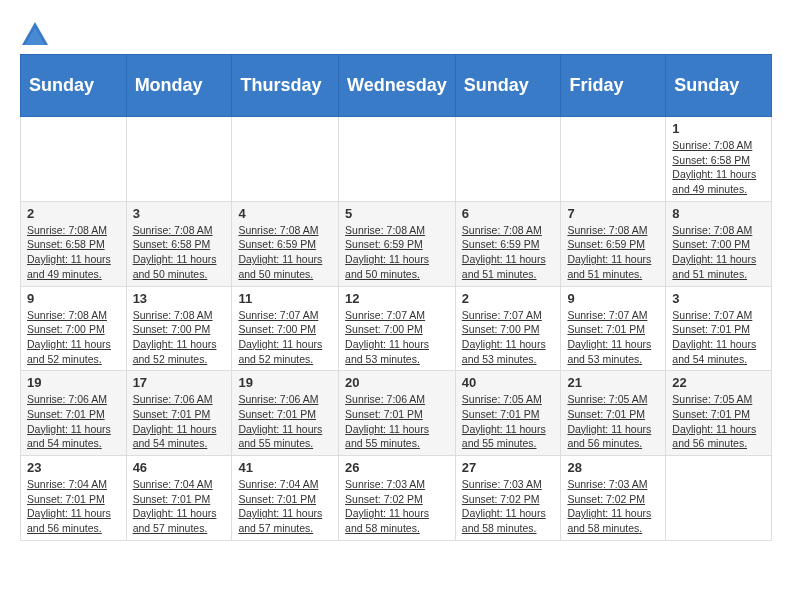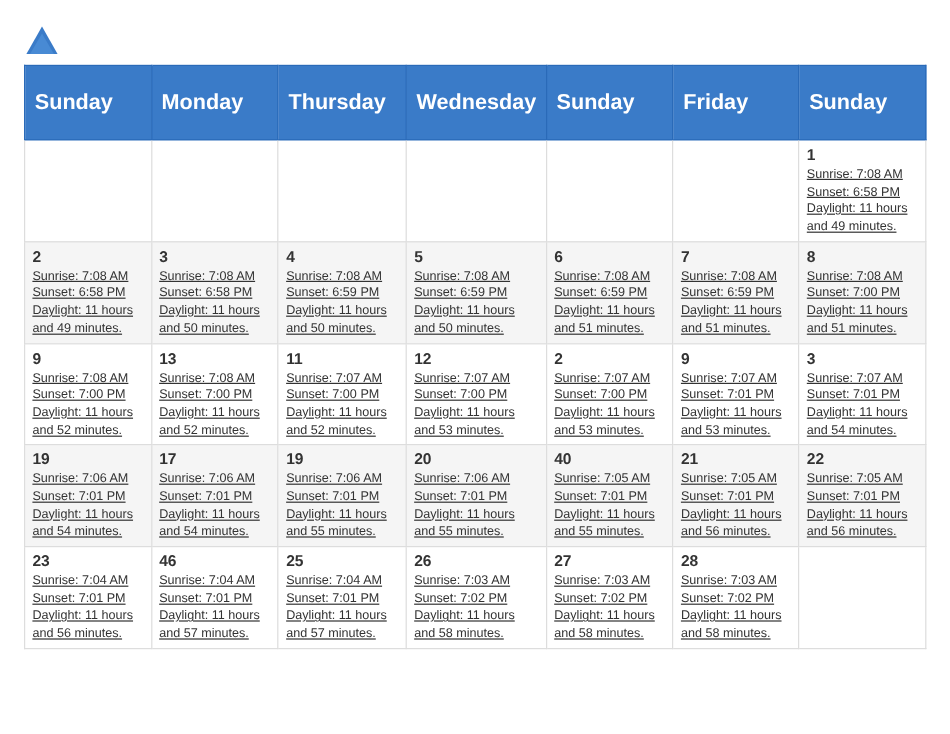--- a/index.html
+++ b/index.html
@@ -241,21 +241,21 @@
       <tr>
         <td>
           <span class="day-num">23</span>
           <div class="day-info">Sunrise: 7:04 AM<br>Sunset: 7:01 PM<br>Daylight: 11 hours<br>and 56 minutes.</div>
         </td>
         <td>
           <span class="day-num">46</span>
           <div class="day-info">Sunrise: 7:04 AM<br>Sunset: 7:01 PM<br>Daylight: 11 hours<br>and 57 minutes.</div>
         </td>
         <td>
-          <span class="day-num">25</span>
+          <span class="day-num">41</span>
           <div class="day-info">Sunrise: 7:04 AM<br>Sunset: 7:01 PM<br>Daylight: 11 hours<br>and 57 minutes.</div>
         </td>
         <td>
           <span class="day-num">26</span>
           <div class="day-info">Sunrise: 7:03 AM<br>Sunset: 7:02 PM<br>Daylight: 11 hours<br>and 58 minutes.</div>
         </td>
         <td>
           <span class="day-num">27</span>
           <div class="day-info">Sunrise: 7:03 AM<br>Sunset: 7:02 PM<br>Daylight: 11 hours<br>and 58 minutes.</div>
         </td>

